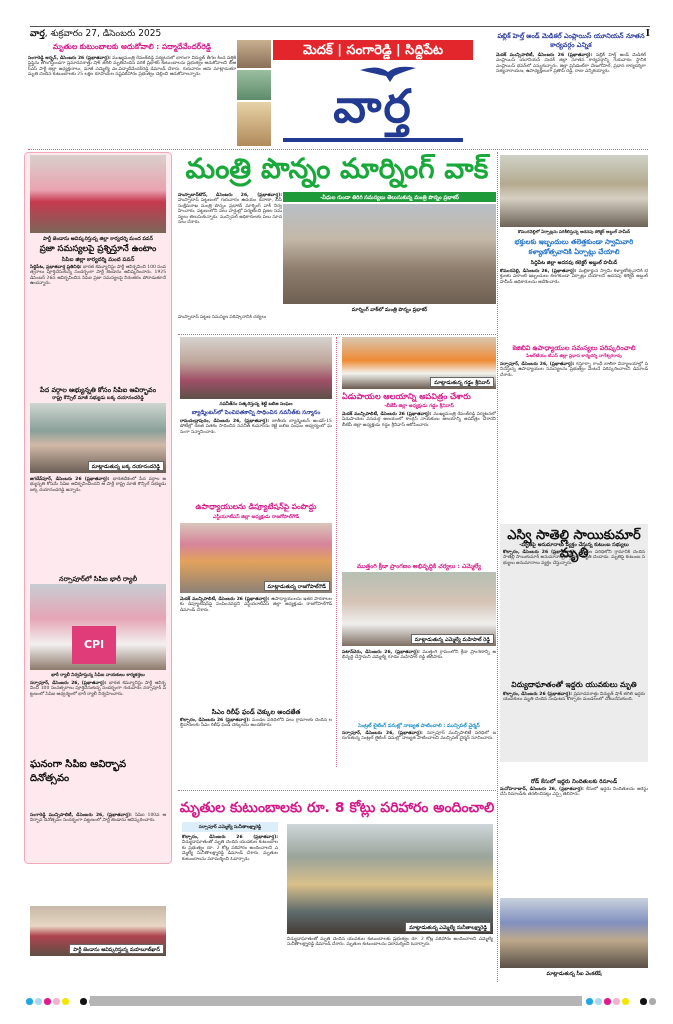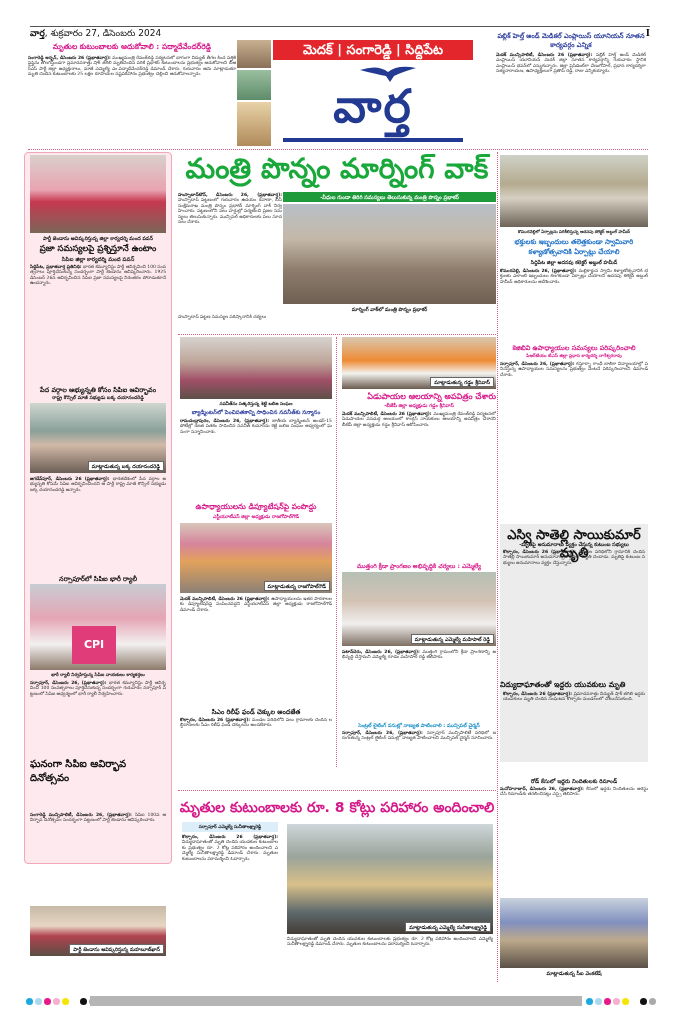--- a/index.html
+++ b/index.html
@@ -22,21 +22,21 @@
 .hdots{position:absolute;border-top:1px dotted #e06080}
 .cmyk{position:absolute;top:996px;height:10px;display:flex;gap:2px;align-items:center}
 .cmyk span{width:7px;height:7px;border-radius:50%;display:inline-block}
 </style>
 </head>
 <body>
 
 <div class="abs pagehead">
   <div>
     <span class="title">వార్త</span>,
-    <span>శుక్రవారం 27, డిసెంబరు 2024</span>
+    <span>శుక్రవారం 27, డిసెంబరు 2025</span>
   </div>
   <span style="font-family:'DejaVu Serif',serif;font-weight:bold">I</span>
 </div>
 
 <div class="abs" style="left:28px;top:42px;width:208px;height:104px">
   <div class="h-pink" style="font-size:7.5px;text-align:center;margin-bottom:2px">మృతుల కుటుంబాలకు ఆదుకోవాలి : పద్మాదేవేందర్‌రెడ్డి</div>
   <div class="txt" style="height:92px"><span class="dl">సంగారెడ్డి అర్బన్, డిసెంబరు 26 (ప్రభాతవార్త):</span> <span>ముఖ్యమంత్రి రేవంత్‌రెడ్డి పర్యటనలో భాగంగా విద్యుత్ తీగల కింద పత్తికి పైప్లైను తొలగిస్తుండగా ప్రమాదవశాత్తు షాక్ తగిలి మృతిచెందిన వరికే ప్రభాకర్ కుటుంబాలను ప్రభుత్వం ఆదుకోవాలని బీఆర్ఎస్ పార్టీ జిల్లా అధ్యక్షురాలు, మాజీ ఎమ్మెల్యే ఎం.పద్మాదేవేందర్‌రెడ్డి డిమాండ్ చేశారు. గురువారం ఆమె మాట్లాడుతూ మృతి చెందిన కుటుంబాలకు 25 లక్షల రూపాయల నష్టపరిహారం ప్రభుత్వం చెల్లించి ఆదుకోవాలన్నారు.</span></div>
 </div>
 
 <div class="abs" style="left:237px;top:40px;width:36px;height:108px">
@@ -98,21 +98,21 @@
 <div class="photo" style="left:180px;top:337px;width:152px;height:62px;background:linear-gradient(180deg,#d7d3cf 0%,#bfa69a 40%,#a04f68 70%,#5d5048 100%)"></div>
 <div class="abs caption" style="left:180px;top:401px;width:152px;font-size:4.5px">నవనీత్‌ను సత్కరిస్తున్న శెట్టి బలిజ సంఘం</div>
 <div class="abs h-blue" style="left:180px;top:409px;width:152px;font-size:5.6px;text-align:center">బ్యాడ్మింటన్‌లో పెంచిపతకాన్ని సాధించిన నవనీత్‌కు సన్మానం</div>
 <div class="abs txt" style="left:180px;top:418px;width:152px;height:78px"><span class="dl">రామచంద్రాపురం, డిసెంబరు 26, (ప్రభాతవార్త):</span> <span>జాతీయ బ్యాడ్మింటన్ అండర్-15 పోటీల్లో రజత పతకం సాధించిన నవనీత్ కుమార్‌ను శెట్టి బలిజ సంఘం ఆధ్వర్యంలో ఘనంగా సన్మానించారు.</span></div>
 
 <div class="vdots" style="left:336px;top:337px;height:430px"></div>
 
 <div class="photo" style="left:342px;top:337px;width:154px;height:52px;background:linear-gradient(180deg,#d8c8b2 0%,#ef8a34 45%,#f2f2ee 70%,#6a5a4e 100%)">
   <span class="cap">మాట్లాడుతున్న గడ్డం శ్రీనివాస్</span>
 </div>
-<div class="abs h-pink" style="left:342px;top:392px;width:154px;font-size:8px;text-align:right">ఏడుపాయల ఆలయాన్ని అపవిత్రం చేశారు</div>
+<div class="abs h-pink" style="left:342px;top:392px;width:154px;font-size:8px;text-align:left">ఏడుపాయల ఆలయాన్ని అపవిత్రం చేశారు</div>
 <div class="abs h-pink" style="left:342px;top:403px;width:154px;font-size:4.8px;text-align:center">-బీజేపీ జిల్లా అధ్యక్షుడు గడ్డం శ్రీనివాస్</div>
 <div class="abs txt" style="left:342px;top:411px;width:154px;height:108px"><span class="dl">మెదక్ మున్సిపాలిటీ, డిసెంబరు 26 (ప్రభాతవార్త):</span> <span>ముఖ్యమంత్రి రేవంత్‌రెడ్డి పర్యటనలో ఏడుపాయల వనదుర్గ ఆలయంలో కాంగ్రెస్ నాయకులు ఆలయాన్ని అపవిత్రం చేశారని బీజేపీ జిల్లా అధ్యక్షుడు గడ్డం శ్రీనివాస్ ఆరోపించారు.</span></div>
 
 <div class="abs h-pink" style="left:180px;top:502px;width:152px;font-size:7.5px;text-align:center">ఉపాధ్యాయులను డిప్యూటేషన్‌పై పంపొద్దు</div>
 <div class="abs h-pink" style="left:180px;top:514px;width:152px;font-size:4.8px;text-align:center">ఎస్టీయూటీఎస్ జిల్లా అధ్యక్షుడు రాజగోపాల్‌గౌడ్</div>
 <div class="photo" style="left:180px;top:523px;width:152px;height:70px;background:linear-gradient(180deg,#d9c6bb 0%,#d6849b 30%,#e2a25c 55%,#8c8076 100%)">
   <span class="cap">మాట్లాడుతున్న రాజగోపాల్‌గౌడ్</span>
 </div>
 <div class="abs txt" style="left:180px;top:596px;width:152px;height:108px"><span class="dl">మెదక్ మున్సిపాలిటీ, డిసెంబరు 26 (ప్రభాతవార్త):</span> <span>ఉపాధ్యాయులను ఇతర పాఠశాలలకు డిప్యూటేషన్‌పై పంపించవద్దని ఎస్టీయూటీఎస్ జిల్లా అధ్యక్షుడు రాజగోపాల్‌గౌడ్ డిమాండ్ చేశారు.</span></div>
 
@@ -137,21 +137,21 @@
 <div class="abs txt" style="left:500px;top:268px;width:148px;height:72px"><span class="dl">కొమురవెల్లి, డిసెంబరు 26, (ప్రభాతవార్త):</span> <span>మల్లికార్జున స్వామి కళ్యాణోత్సవానికి భక్తులకు ఎలాంటి ఇబ్బందులు కలగకుండా ఏర్పాట్లు చేయాలని అదనపు కలెక్టర్ అబ్దుల్ హమీద్ అధికారులను ఆదేశించారు.</span></div>
 
 <div class="abs h-pink" style="left:500px;top:344px;width:148px;font-size:6.5px;text-align:center">కెజిబివి ఉపాధ్యాయుల సమస్యలు పరిష్కరించాలి</div>
 <div class="abs h-pink" style="left:500px;top:353px;width:148px;font-size:4.5px;text-align:center">పిఆర్‌టియు టిఎస్ జిల్లా ప్రధాన కార్యదర్శి నాగేశ్వరరావు</div>
 <div class="abs txt" style="left:500px;top:361px;width:148px;height:158px"><span class="dl">నర్సాపూర్, డిసెంబరు 26, (ప్రభాతవార్త):</span> <span>కస్తూర్బా గాంధీ బాలికా విద్యాలయాల్లో పనిచేస్తున్న ఉపాధ్యాయుల సమస్యలను ప్రభుత్వం వెంటనే పరిష్కరించాలని డిమాండ్ చేశారు.</span></div>
 
 <div class="graybox" style="left:500px;top:524px;width:148px;height:238px"></div>
 <div class="abs h-dark" style="left:500px;top:527px;width:148px;font-size:13px;text-align:center">ఎస్వి సాతెల్లి సాయికుమార్ మృతి</div>
 <div class="abs h-dark" style="left:500px;top:541px;width:148px;font-size:5px;text-align:center">-మృతిపై అనుమానాలు వ్యక్తం చేస్తున్న కుటుంబ సభ్యులు</div>
 <div class="abs txt" style="left:503px;top:549px;width:142px;height:120px"><span class="dl">కొల్చారం, డిసెంబరు 26 (ప్రభాతవార్త):</span> <span>మండల పరిధిలోని గ్రామానికి చెందిన సాతెల్లి సాయికుమార్ అనుమానాస్పద స్థితిలో మృతి చెందాడు. మృతిపై కుటుంబ సభ్యులు అనుమానాలు వ్యక్తం చేస్తున్నారు.</span></div>
-<div class="abs h-dark" style="left:500px;top:680px;width:148px;font-size:7.5px;text-align:left">విద్యుదాఘాతంతో ఇద్దరు యువకులు మృతి</div>
+<div class="abs h-dark" style="left:500px;top:680px;width:148px;font-size:7.5px;text-align:center">విద్యుదాఘాతంతో ఇద్దరు యువకులు మృతి</div>
 <div class="abs txt" style="left:503px;top:691px;width:142px;height:70px"><span class="dl">కొల్చారం, డిసెంబరు 26 (ప్రభాతవార్త):</span> <span>ప్రమాదవశాత్తు విద్యుత్ షాక్ తగిలి ఇద్దరు యువకులు మృతి చెందిన సంఘటన కొల్చారం మండలంలో చోటుచేసుకుంది.</span></div>
 
 <div class="abs h-dark" style="left:500px;top:778px;width:148px;font-size:5.5px;text-align:center">రోడ్ కేసులో ఇద్దరు నిందితులకు రిమాండ్</div>
 <div class="abs txt" style="left:500px;top:786px;width:148px;height:108px"><span class="dl">మనోహరాబాద్, డిసెంబరు 26, (ప్రభాతవార్త):</span> <span>కేసులో ఇద్దరు నిందితులను అరెస్టు చేసి రిమాండ్‌కు తరలించినట్లు ఎస్సై తెలిపారు.</span></div>
 <div class="photo" style="left:500px;top:898px;width:148px;height:70px;background:linear-gradient(180deg,#c9d2dd 0%,#8290c0 35%,#bda98b 60%,#5a5048 100%)"></div>
 <div class="abs caption" style="left:500px;top:970px;width:148px">మాట్లాడుతున్న సీఐ వెంకటేష్</div>
 
 <div class="hdots" style="left:178px;top:790px;width:318px"></div>
 <div class="abs h-pink" style="left:178px;top:797px;width:318px;font-size:14px;line-height:20px;text-align:center">మృతుల కుటుంబాలకు రూ. 8 కోట్లు పరిహారం అందించాలి</div>
 <div class="abs" style="left:182px;top:822px;width:96px;height:10px;background:#dbeefa;color:#111;font-size:4.5px;line-height:10px;text-align:center;font-weight:bold">నర్సాపూర్ ఎమ్మెల్యే సునీతాలక్ష్మారెడ్డి</div>

